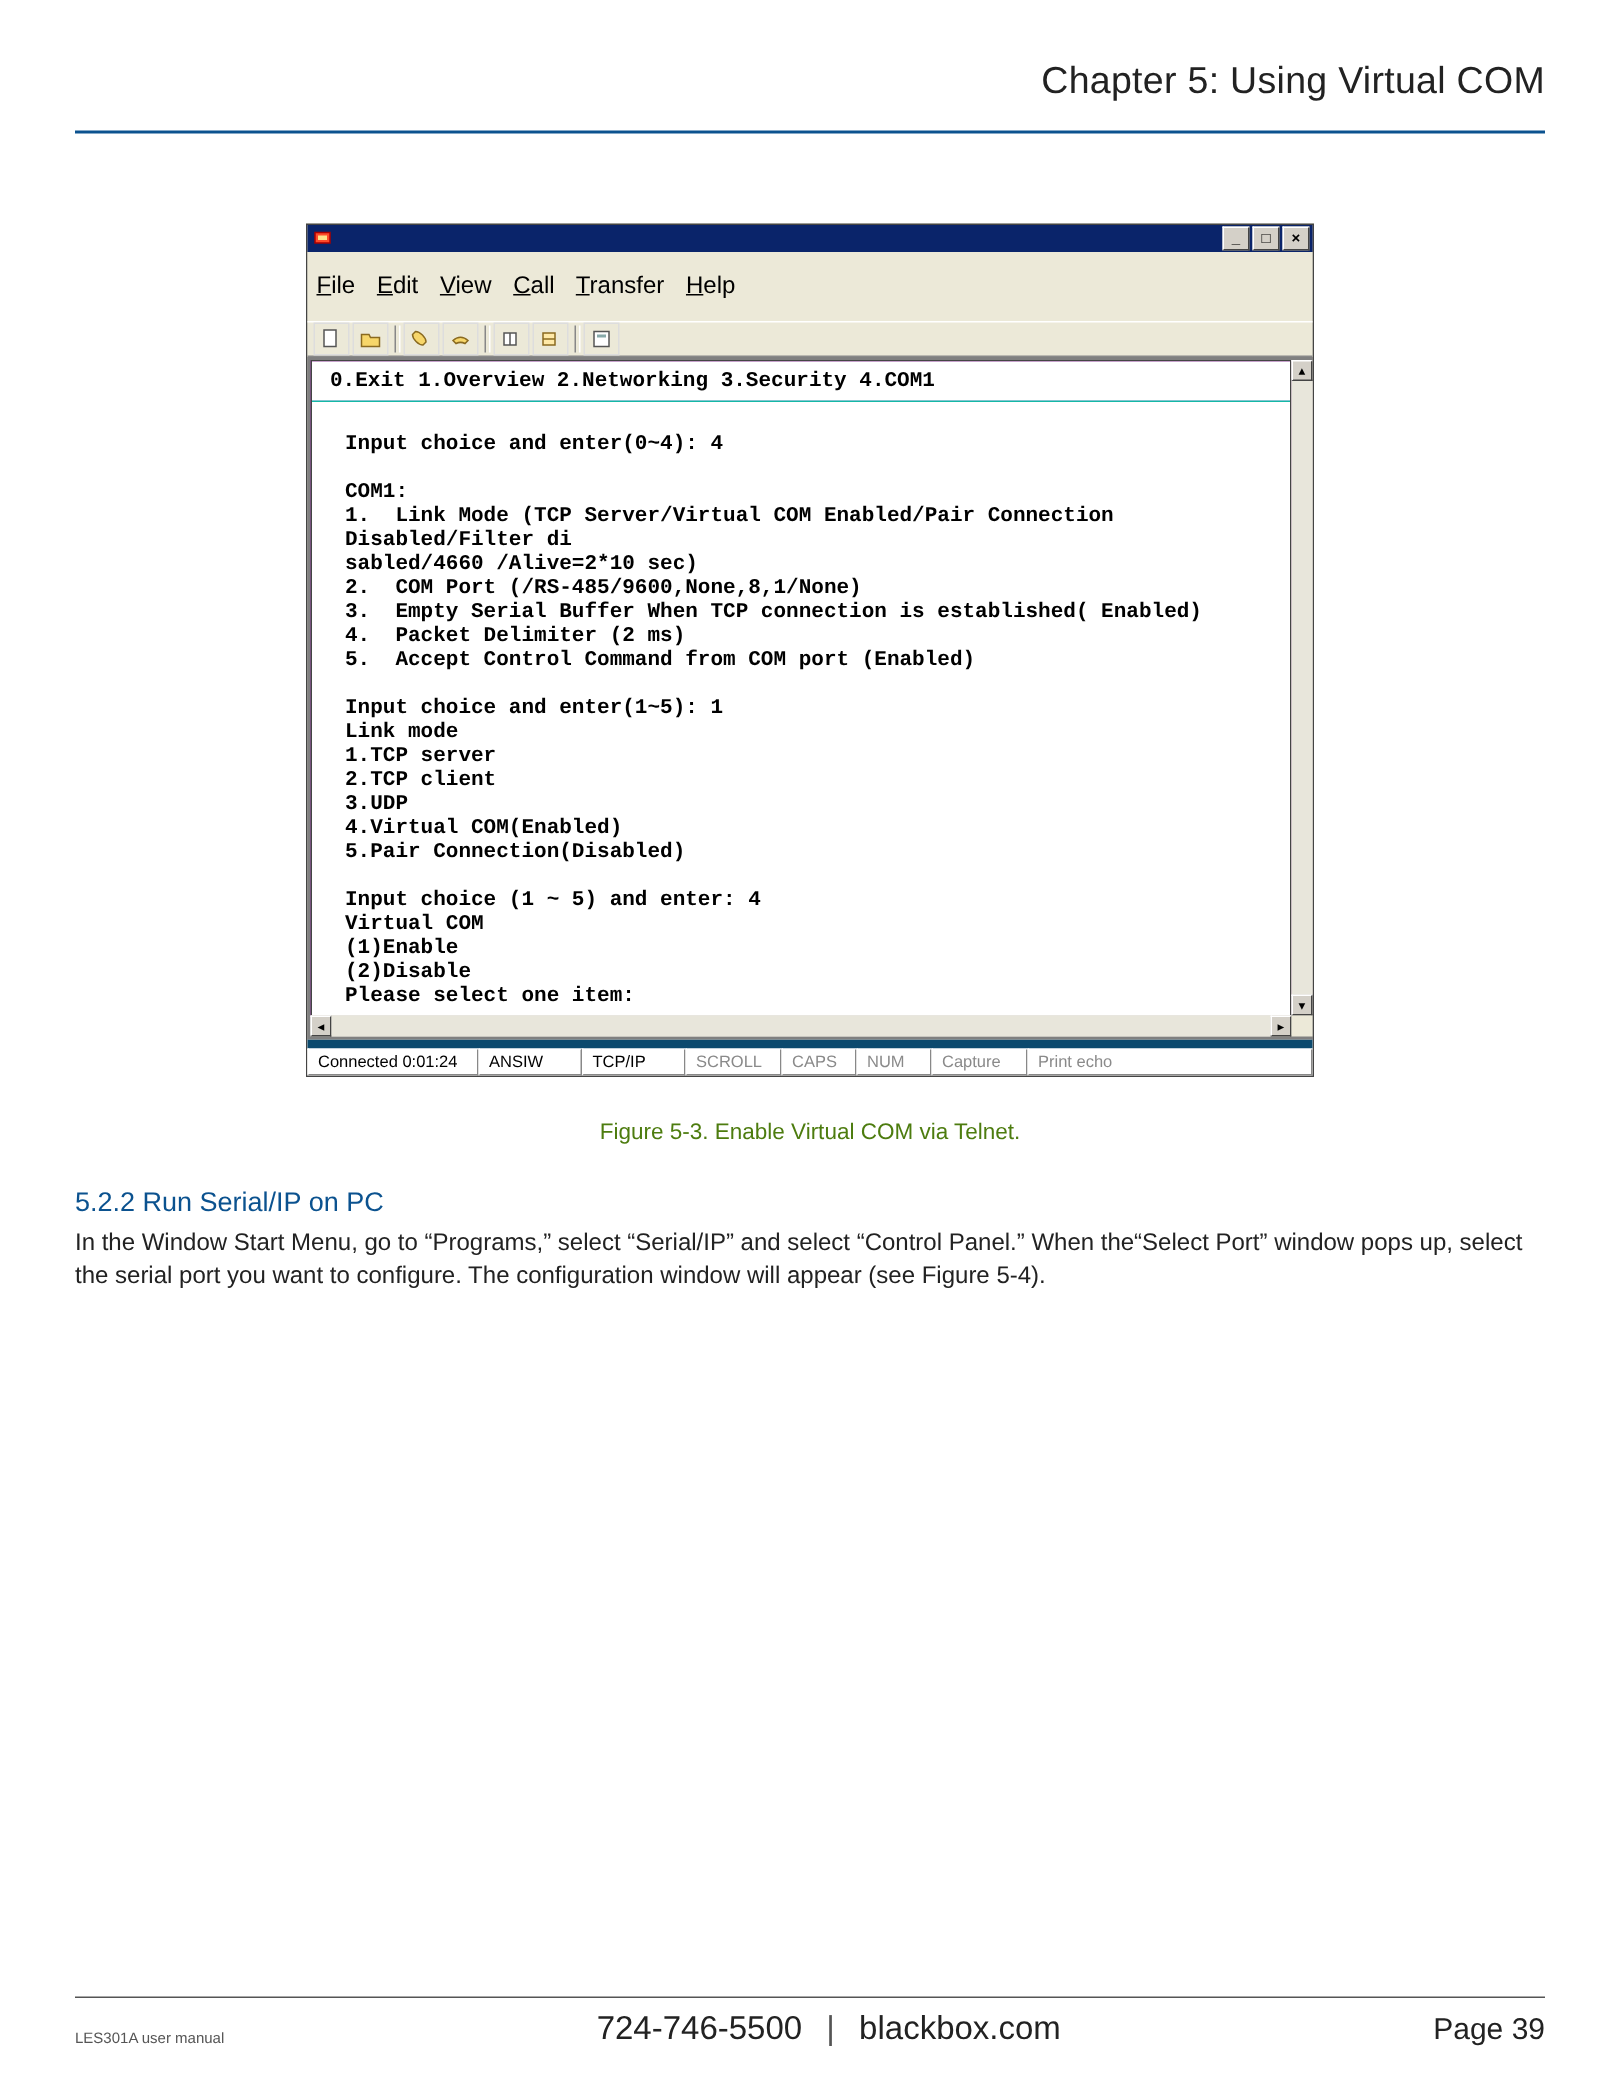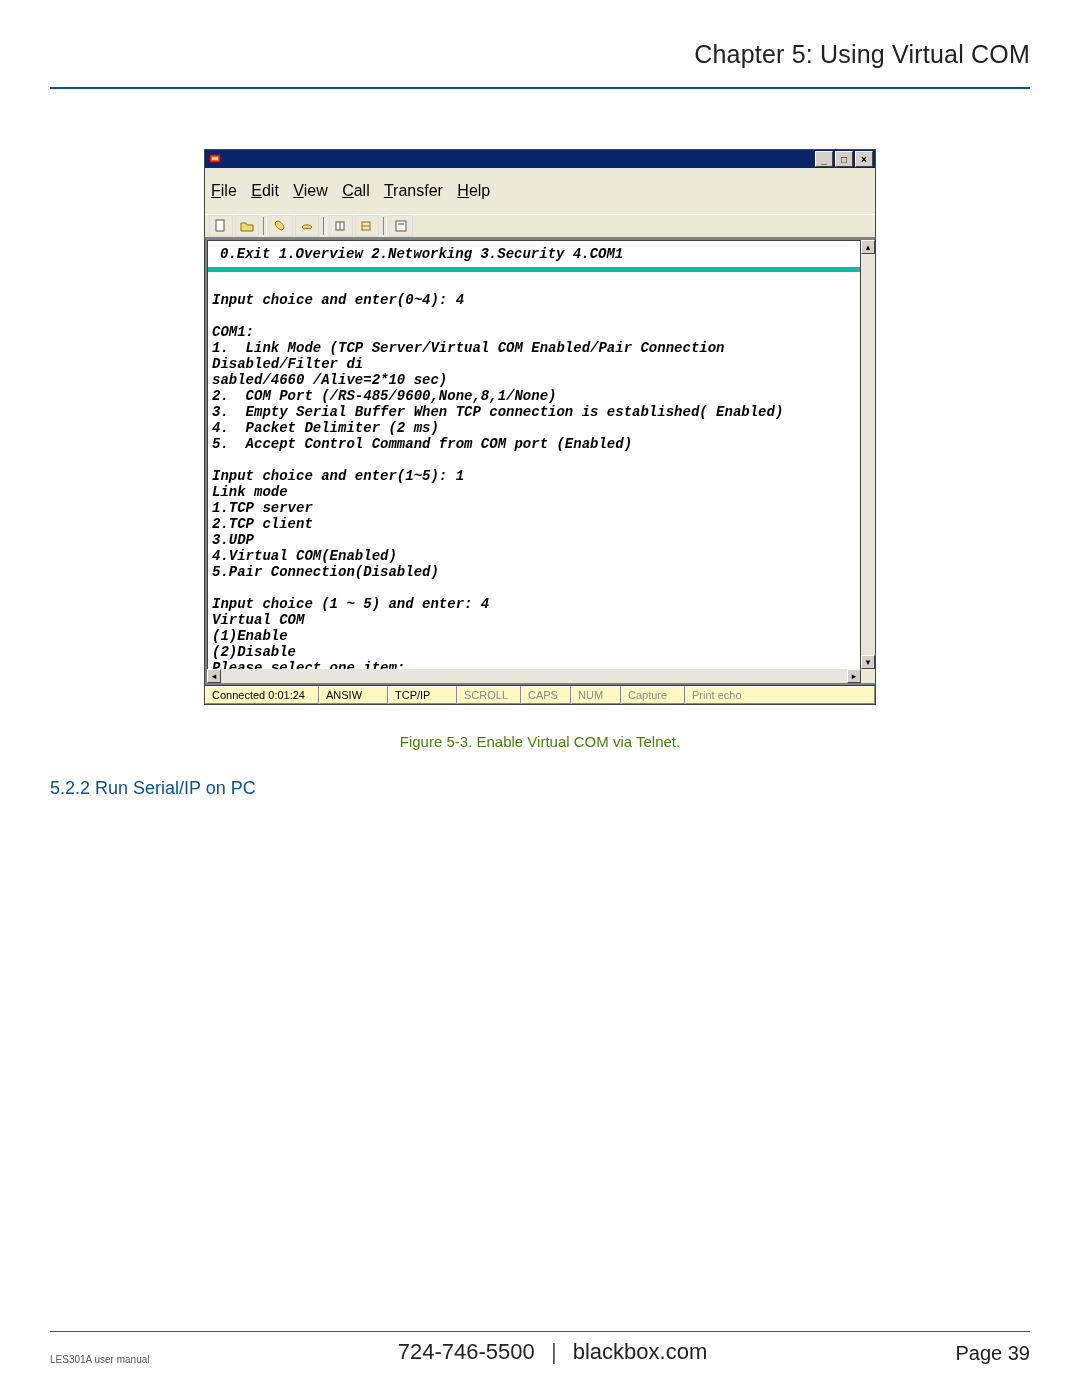--- a/index.html
+++ b/index.html
@@ -89,44 +89,43 @@
   }
   .tbtn svg { display:block; }
   .tbsep { width:2px; height:18px; border-left:1px solid #888; border-right:1px solid #fff; margin:0 2px; }
 
   .ht-client-wrap {
     position: relative;
     background:#808080;
     padding: 2px 0 2px 2px;
   }
   .ht-client {
-    margin: 0 14px 0 0;
+    margin: 0 14px 12px 0;
     background:#d946ef;
     border:1px solid #444;
-    font-style:italic;
   }
   .ht-topstrip {
     height: 26px;
     background:#fff;
     display:flex; align-items:center;
     font-family: "Courier New", monospace;
     font-size: 14px;
     font-weight: bold;
     padding-left: 12px;
     color:#000;
   }
   .ht-term {
-    border-top:5px solid #14b8a6;
+    border-top:1px solid #14b8a6;
     background:#fff;
     color:#000;
     font-family:"Courier New", monospace;
     font-size:14px;
     line-height:16px;
     font-weight:bold;
-    padding:4px 6px 6px 4px;
+    padding:4px 6px 6px 22px;
     min-height: 320px;
     white-space: pre-wrap;
   }
   .vscroll {
     position:absolute; top:2px; right:0; bottom:16px; width:14px;
     background:#d4d0c8;
     display:flex; flex-direction:column;
   }
   .vscroll .arrow, .hscroll .arrow {
     height:14px; width:14px;
@@ -143,22 +142,22 @@
     background:#d4d0c8;
     display:flex;
   }
   .hscroll .track { flex:1; background:#e8e6db; }
   .ht-sizegrip {
     position:absolute; right:0; bottom:2px; width:14px; height:14px;
     background:#ece9d8;
   }
   .ht-status {
     display:flex;
-    background:#fef9c3;
-    border-top:1px solid #0c4a6e;
+    background:#ffffff;
+    border-top:6px solid #0c4a6e;
     height:18px;
     font-size:11px;
     color:#000;
     justify-content:space-between;
   }
   .ht-status .cell {
     border:1px solid #888;
     border-top-color:#fff; border-left-color:#fff;
     padding: 1px 6px;
     margin-right:0;
@@ -325,20 +324,21 @@
       <span class="cell disabled" style="width:36px">CAPS</span>
       <span class="cell disabled" style="width:36px">NUM</span>
       <span class="cell disabled" style="width:50px">Capture</span>
       <span class="cell disabled" style="flex:1">Print echo</span>
     </div>
   </div>
 
   <div class="figcap">Figure 5-3. Enable Virtual COM via Telnet.</div>
 
   <div class="h3">5.2.2 Run Serial/IP on PC</div>
+  <div class="bodytext">In the Window Start Menu, go to “Programs,” select “Serial/IP” and select “Control Panel.”  When the“Select Port” window pops up, select the serial port you want to configure. The configuration window will appear (see Figure 5-4).</div>
 
   <div class="footer-line"></div>
   <div class="footer">
     <span class="manual">LES301A user manual</span>
     <span class="center">
       <span>724-746-5500</span>
       <span class="sep">|</span>
       <span>blackbox.com</span>
     </span>
     <span class="pageno">Page 39</span>

